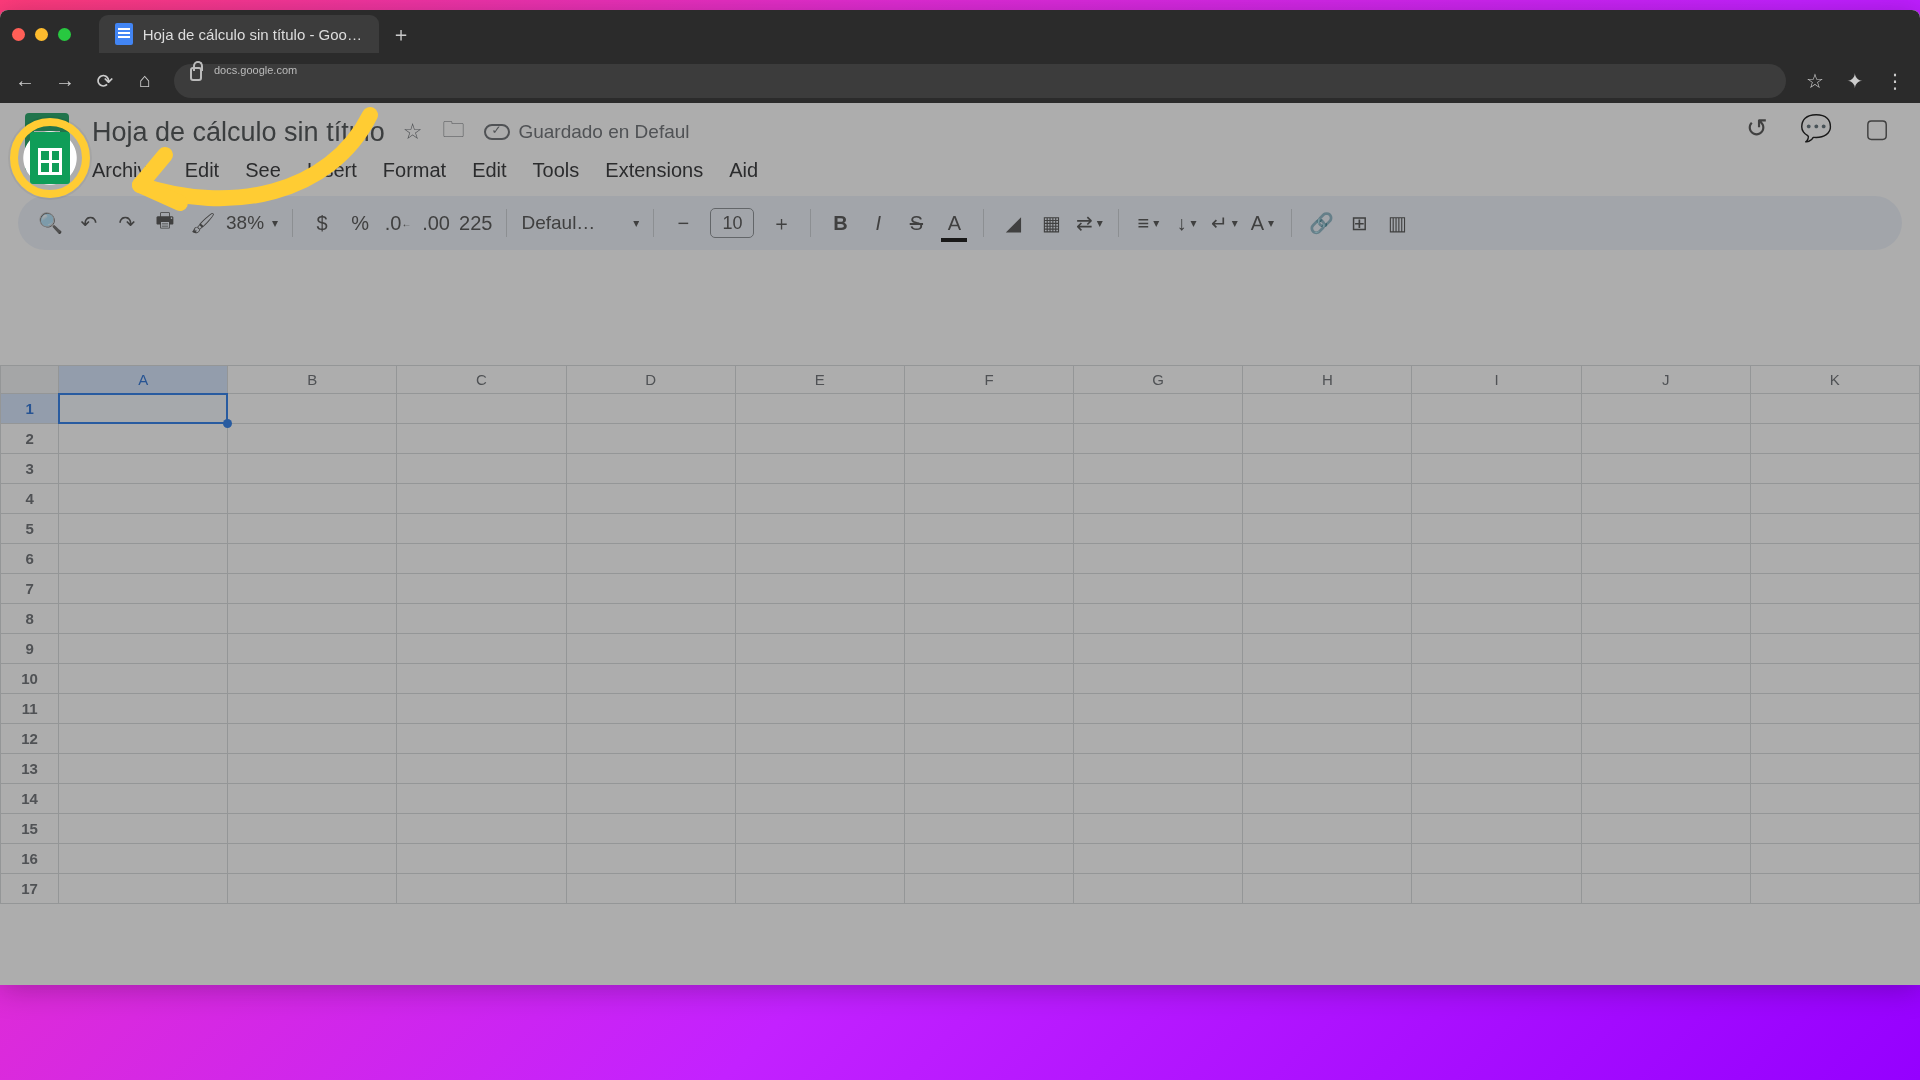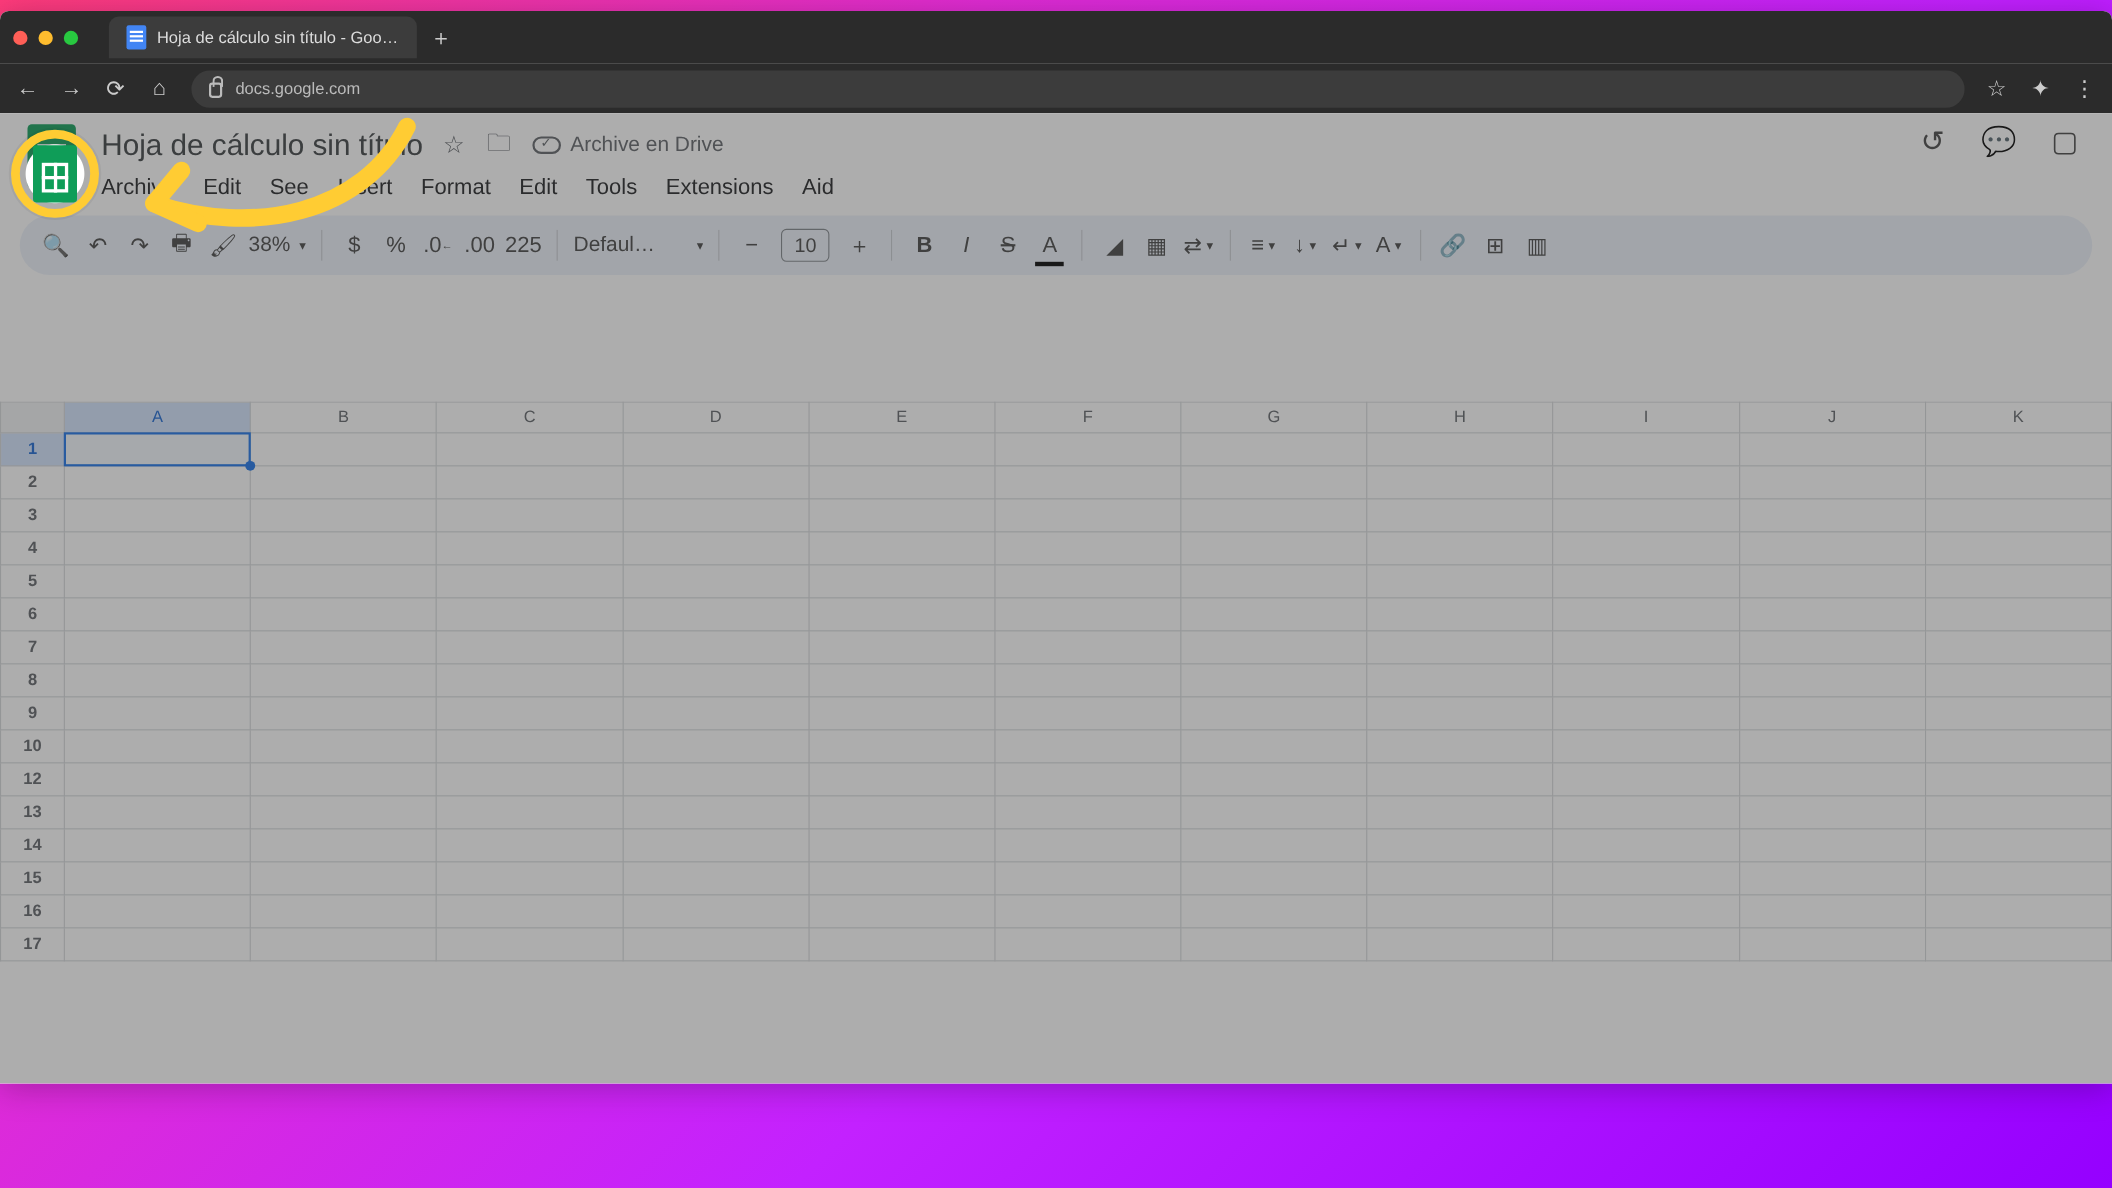--- a/index.html
+++ b/index.html
@@ -34,21 +34,21 @@
   .new-tab{width:28px;height:28px;border-radius:50%;display:flex;align-items:center;justify-content:center;color:#ccc;font-size:20px;}
 
   
   .urlbar {
     height:45px; background:#2b2b2b; display:flex; align-items:center;
     padding:0 14px; gap:18px; color:#ccc;
   }
   .nav-ico{width:22px;height:22px;display:flex;align-items:center;justify-content:center;font-size:20px;}
   .omni {
     flex:1; background:#3c3c3c; height:34px; border-radius:17px;
-    display:flex; align-items:center; padding:0 16px; gap:12px; color:#bbb; font-size:15px;
+    display:flex; align-items:flex-start; padding:0 16px; gap:12px; color:#bbb; font-size:11px;
   }
   .lock{width:12px;height:14px;border:2px solid #bbb;border-radius:3px;position:relative;margin-top:3px;}
   .lock:before{content:"";position:absolute;top:-8px;left:1px;width:6px;height:8px;border:2px solid #bbb;border-bottom:none;border-radius:5px 5px 0 0;}
 
   
   .sheets { position:absolute; top:93px; left:0; right:0; bottom:0; background:#fff; }
   .dim-overlay{position:absolute;inset:0;background:rgba(60,60,60,.42);pointer-events:none;z-index:5;}
 
   .doc-hdr{display:flex;align-items:flex-start;padding:10px 18px 0 18px;gap:16px;}
   .logo-col{width:58px;display:flex;justify-content:center;}
@@ -164,21 +164,21 @@
           </div>
       </div>
       <div class="title-block">
         <div class="title-row">
           <span class="doc-title">Hoja de cálculo sin título</span>
           <div class="title-icons">
             <span>☆</span>
             <span>🗀</span>
             <div class="drive-status">
               <span class="cloud"></span>
-              <span>Archive en Drive</span>
+              <span>Guardado en Defaul</span>
             </div>
           </div>
         </div>
         <div class="menubar">
           <span>Archive</span>
           <span>Edit</span>
           <span>See</span>
           <span>Insert</span>
           <span>Format</span>
           <span>Edit</span>
@@ -404,20 +404,34 @@
               <td></td>
               <td></td>
               <td></td>
               <td></td>
               <td></td>
               <td></td>
               <td></td>
               <td></td>
             </tr>
             <tr>
+              <th class="rowhdr ">11</th>
+              <td></td>
+              <td></td>
+              <td></td>
+              <td></td>
+              <td></td>
+              <td></td>
+              <td></td>
+              <td></td>
+              <td></td>
+              <td></td>
+              <td></td>
+            </tr>
+            <tr>
               <th class="rowhdr ">12</th>
               <td></td>
               <td></td>
               <td></td>
               <td></td>
               <td></td>
               <td></td>
               <td></td>
               <td></td>
               <td></td>

